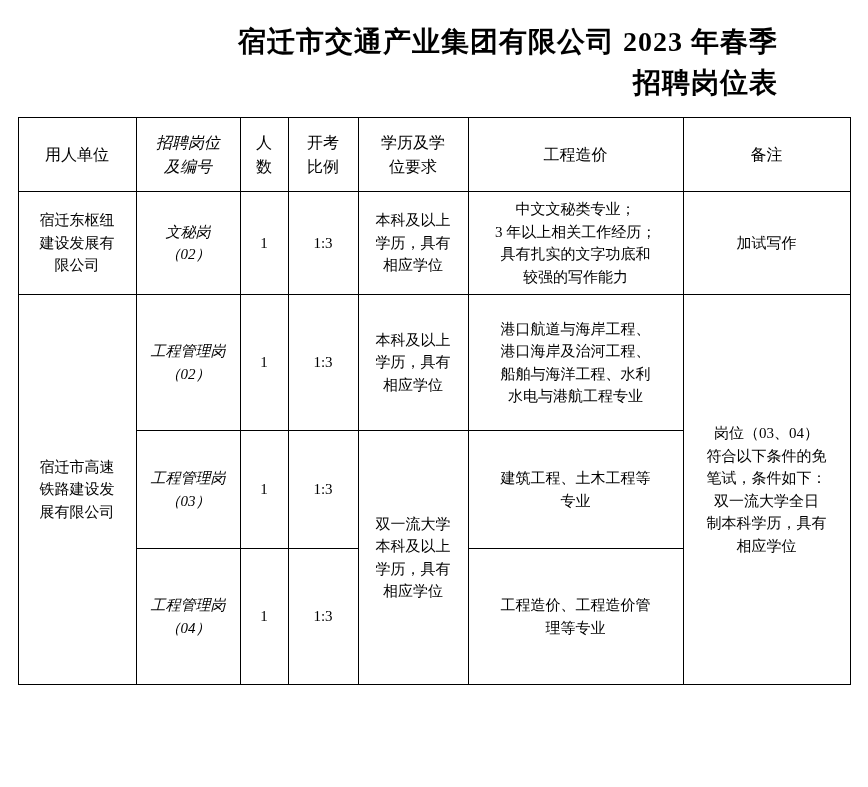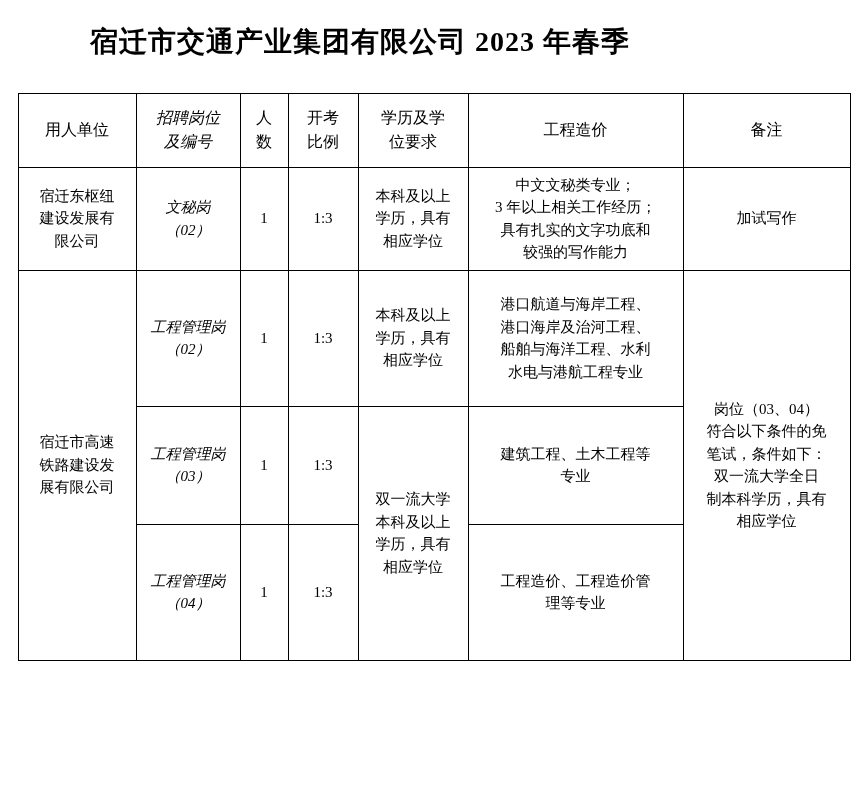--- a/index.html
+++ b/index.html
@@ -15,35 +15,35 @@
     overflow: hidden;
   }
   .page {
     width: 868px;
     height: 787px;
     box-sizing: border-box;
     padding: 0;
     position: relative;
   }
   .title {
-    text-align: left;
+    text-align: right;
     font-size: 28px;
     font-weight: bold;
     line-height: 1.45;
     letter-spacing: 1px;
     padding: 22px 90px 14px 90px;
     box-sizing: border-box;
   }
   .title .line {
     display: block;
   }
   table.jobs {
     border-collapse: collapse;
     width: 832px;
-    margin: 16px auto;
+    margin: 0 auto;
     table-layout: fixed;
   }
   table.jobs td, table.jobs th {
     border: 1px solid #000000;
     padding: 6px 8px;
     font-size: 15px;
     line-height: 1.5;
     vertical-align: middle;
     box-sizing: border-box;
   }
@@ -69,20 +69,21 @@
   .row-3 td { height: 118px; }
   .row-4 td { height: 136px; }
 </style>
 </head>
 <body>
 
 <div class="page">
 
   <div class="title">
     <span class="line">宿迁市交通产业集团有限公司 2023 年春季</span>
+    <span class="line">招聘岗位表</span>
   </div>
 
   <table class="jobs">
     <thead>
       <tr>
         <th class="c-unit cell-text">用人单位</th>
         <th class="c-post cell-text">招聘岗位
 及编号</th>
         <th class="c-num cell-text">人
 数</th>

